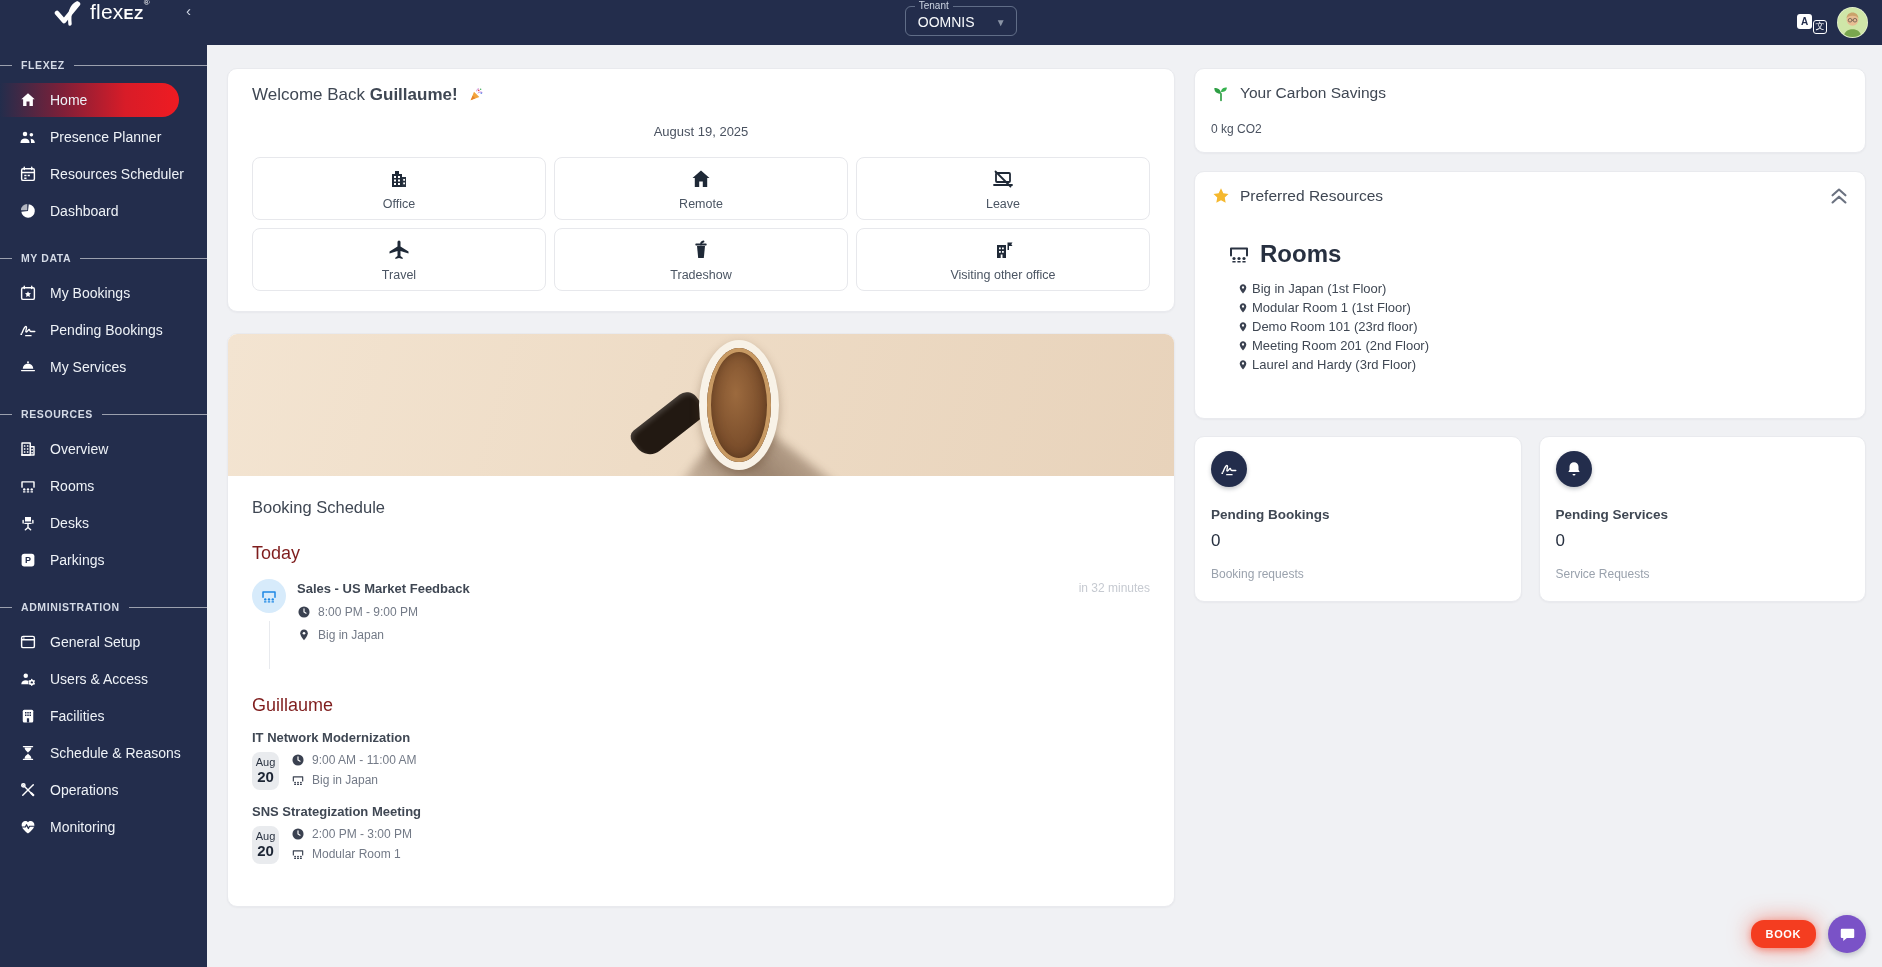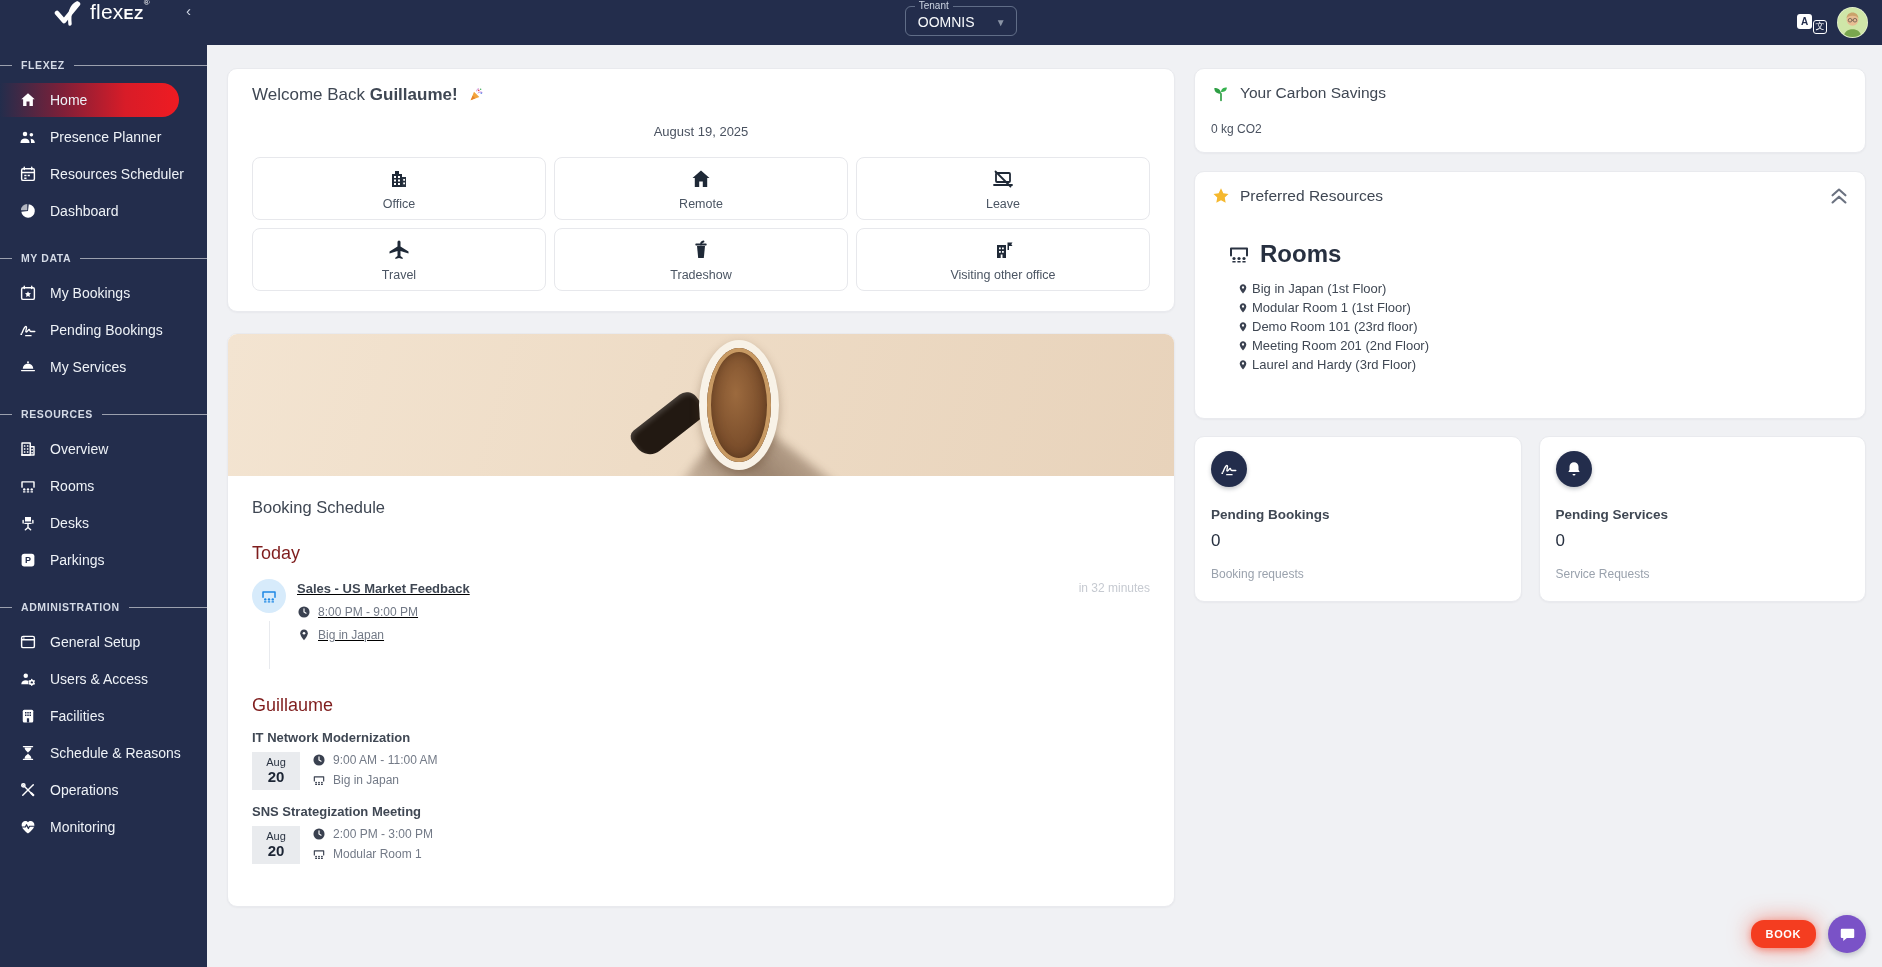--- a/index.html
+++ b/index.html
@@ -68,29 +68,29 @@
   .cup-outer { position:absolute; left:calc(54% - 40px); top:6px; width:80px; height:130px; background:#f8f2e7; border-radius:50%; box-shadow:0 4px 10px rgba(90,60,35,.35); }
   .cup-coffee { position:absolute; left:8px; top:8px; width:64px; height:114px; border-radius:50%; background:radial-gradient(ellipse at 45% 40%, #9c6a3e 0%, #7c4f2c 55%, #5a3a20 100%); box-shadow:inset 0 0 0 4px #c89a63, inset 0 0 14px rgba(40,22,10,.6); }
   .schedule-body { padding:14px 24px 42px; }
   .schedule-title { font-size:16.5px; color:#3f4753; font-weight:400; margin-top:8px; }
   .group-label { font-size:18px; color:#7f1d1d; margin-top:26px; }
   .event-row { display:flex; gap:11px; margin-top:15px; }
   .event-icon-col { display:flex; flex-direction:column; align-items:center; flex:0 0 34px; }
   .event-circle { width:34px; height:34px; border-radius:50%; background:#d7ebfb; display:flex; align-items:center; justify-content:center; }
   .event-circle svg { width:18px; height:18px; }
   .event-connector { width:1px; flex:1; min-height:48px; background:#e8eaee; margin-top:8px; }
-  .event-main { padding-top:2px;text-decoration:underline; }
+  .event-main { padding-top:2px; }
   .event-title { font-size:13px; font-weight:700; color:#3f4753; }
   .meta-row { display:flex; align-items:center; gap:7px; margin-top:9px; font-size:12px; color:#737a87; }
   .meta-row svg { width:14px; height:14px; flex:0 0 auto; }
   .countdown { margin-left:auto; font-size:12px; color:#c6cad1; padding-top:2px; }
   .up-event { margin-top:14px; }
   .up-title { font-size:13px; font-weight:700; color:#3f4753; }
   .up-body { display:flex; gap:12px; margin-top:7px; }
-  .date-badge { width:48px; height:38px; background:#e9ebee; border-radius:0; display:flex; flex-direction:column; align-items:center; justify-content:center; line-height:1.05; flex:0 0 auto; }
+  .date-badge { width:27px; height:38px; background:#e9ebee; border-radius:8px; display:flex; flex-direction:column; align-items:center; justify-content:center; line-height:1.05; flex:0 0 auto; }
   .date-badge .m { font-size:11px; color:#2a3342; }
   .date-badge .d { font-size:15px; font-weight:700; color:#1c2534; }
   .up-meta { display:flex; flex-direction:column; gap:6px; padding-top:1px; }
   .up-meta .meta-row { margin-top:0; }
 
   
   .right-col { display:flex; flex-direction:column; }
   .carbon-card { padding:14px 16px 16px; }
   .card-head { display:flex; align-items:center; gap:9px; }
   .card-head svg { width:20px; height:20px; flex:0 0 auto; }

